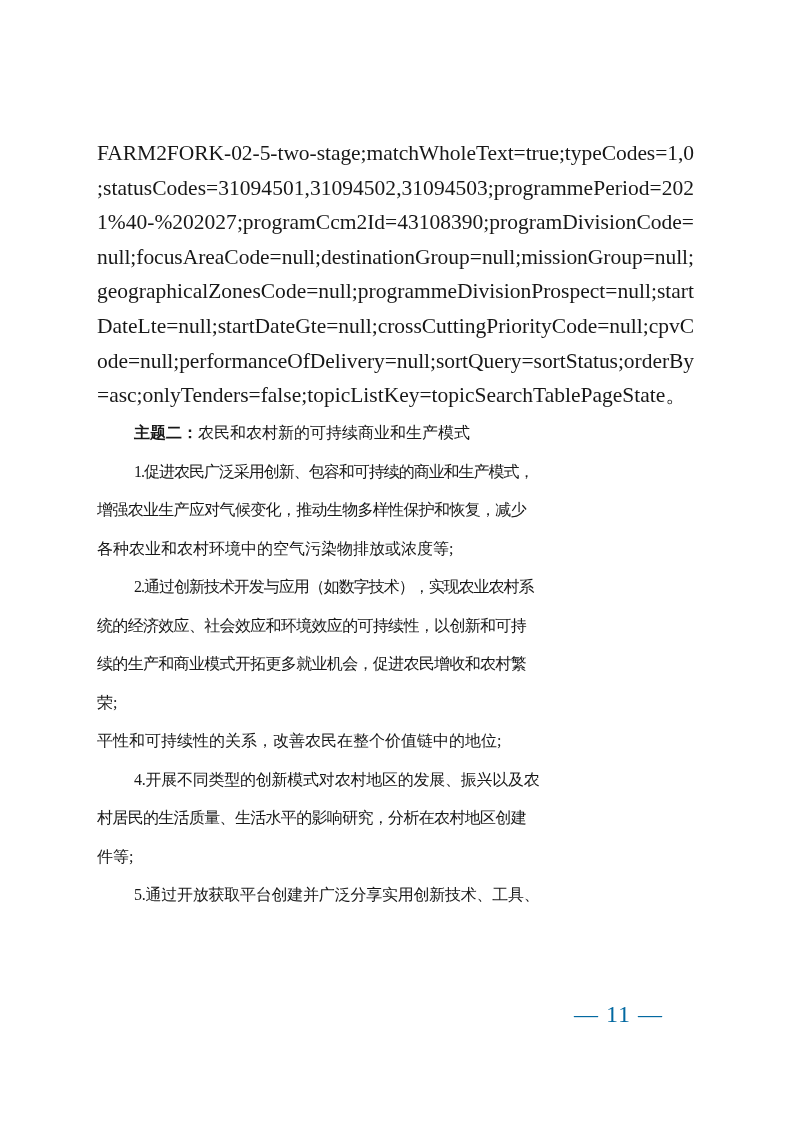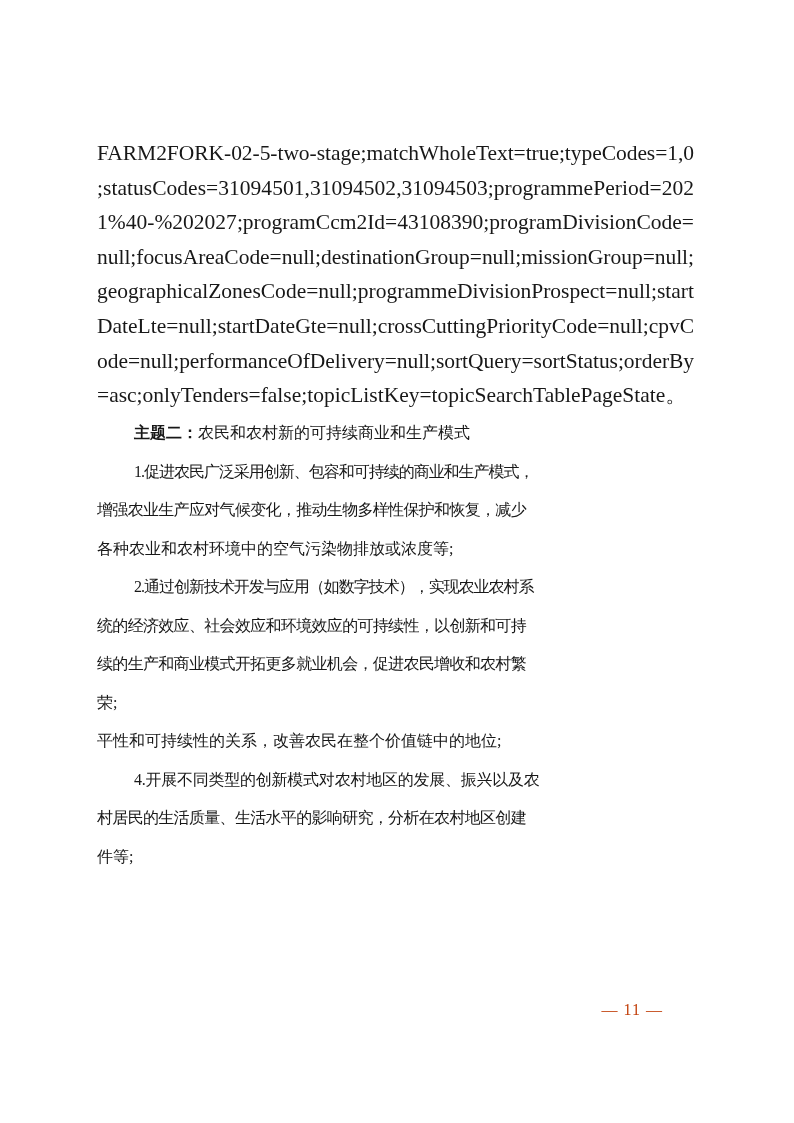--- a/index.html
+++ b/index.html
@@ -32,23 +32,23 @@
     white-space: nowrap;
     overflow: visible;
   }
   .line.indent { text-indent: 37px; }
   .line .t { display: inline; }
   .hb { font-weight: 700; }
   .page-number {
     position: absolute;
     top: 1001px;
     right: 131px;
-    font-size: 16px;
+    font-size: 24px;
     letter-spacing: 1px;
-    color: #c2410c;
+    color: #0369a1;
     font-family: Liberation Serif, serif;
   }
 </style>
 </head>
 <body>
 
 <div class="page">
 
   <div class="query-block">
     <div class="line"><span class="t" style="letter-spacing: -0.0476832px;">FARM2FORK-02-5-two-stage;matchWholeText=true;typeCodes=1,0</span></div>
@@ -69,17 +69,18 @@
     <div class="line"><span class="t" style="letter-spacing: -0.678571px;">增强农业生产应对气候变化，推动生物多样性保护和恢复，减少</span></div>
     <div class="line"><span class="t">各种农业和农村环境中的空气污染物排放或浓度等;</span></div>
     <div class="line indent"><span class="t" style="letter-spacing: -1.01786px; text-align: center;">2.通过创新技术开发与应用（如数字技术），实现农业农村系</span></div>
     <div class="line"><span class="t" style="letter-spacing: -0.678571px;">统的经济效应、社会效应和环境效应的可持续性，以创新和可持</span></div>
     <div class="line"><span class="t" style="letter-spacing: -0.678571px;">续的生产和商业模式开拓更多就业机会，促进农民增收和农村繁</span></div>
     <div class="line"><span class="t">荣;</span></div>
     <div class="line"><span class="t">平性和可持续性的关系，改善农民在整个价值链中的地位;</span></div>
     <div class="line indent"><span class="t" style="letter-spacing: -0.240741px;">4.开展不同类型的创新模式对农村地区的发展、振兴以及农</span></div>
     <div class="line"><span class="t" style="letter-spacing: -0.678571px;">村居民的生活质量、生活水平的影响研究，分析在农村地区创建</span></div>
     <div class="line"><span class="t">件等;</span></div>
+    <div class="line indent"><span class="t" style="letter-spacing: -0.240741px;">5.通过开放获取平台创建并广泛分享实用创新技术、工具、</span></div>
   </div>
 
   <div class="page-number">— 11 —</div>
 
 </div>
 
 </body></html>

